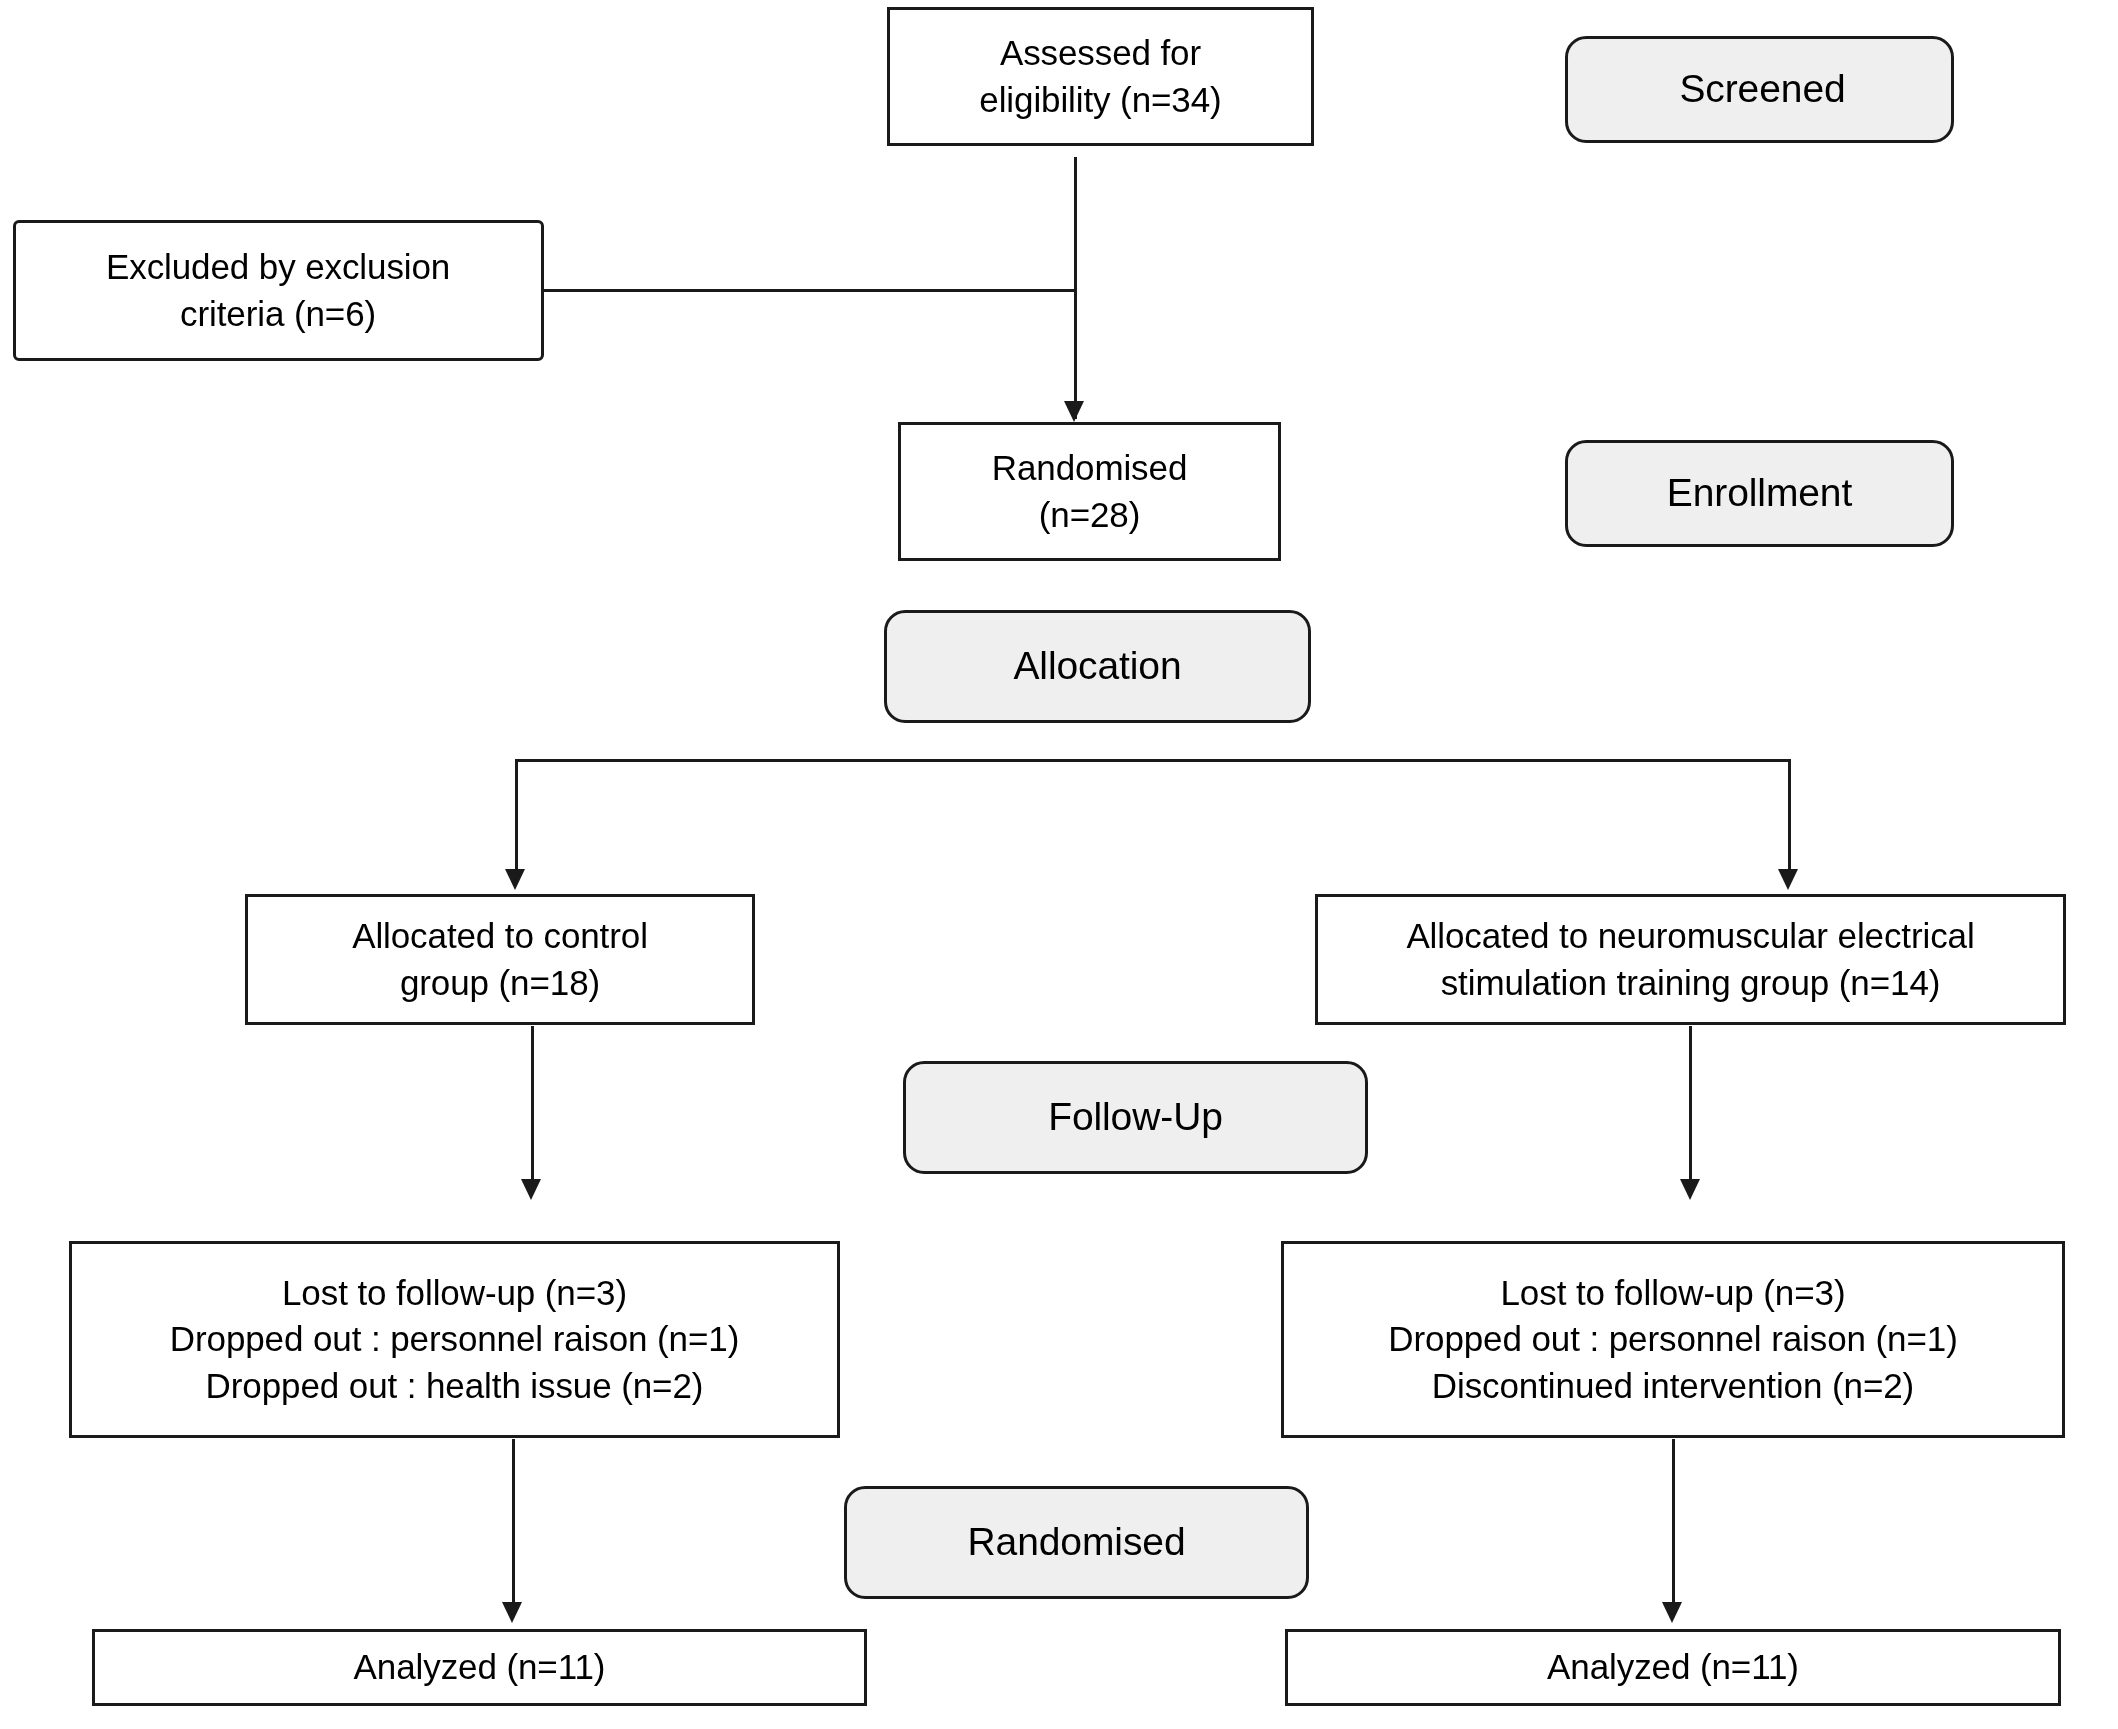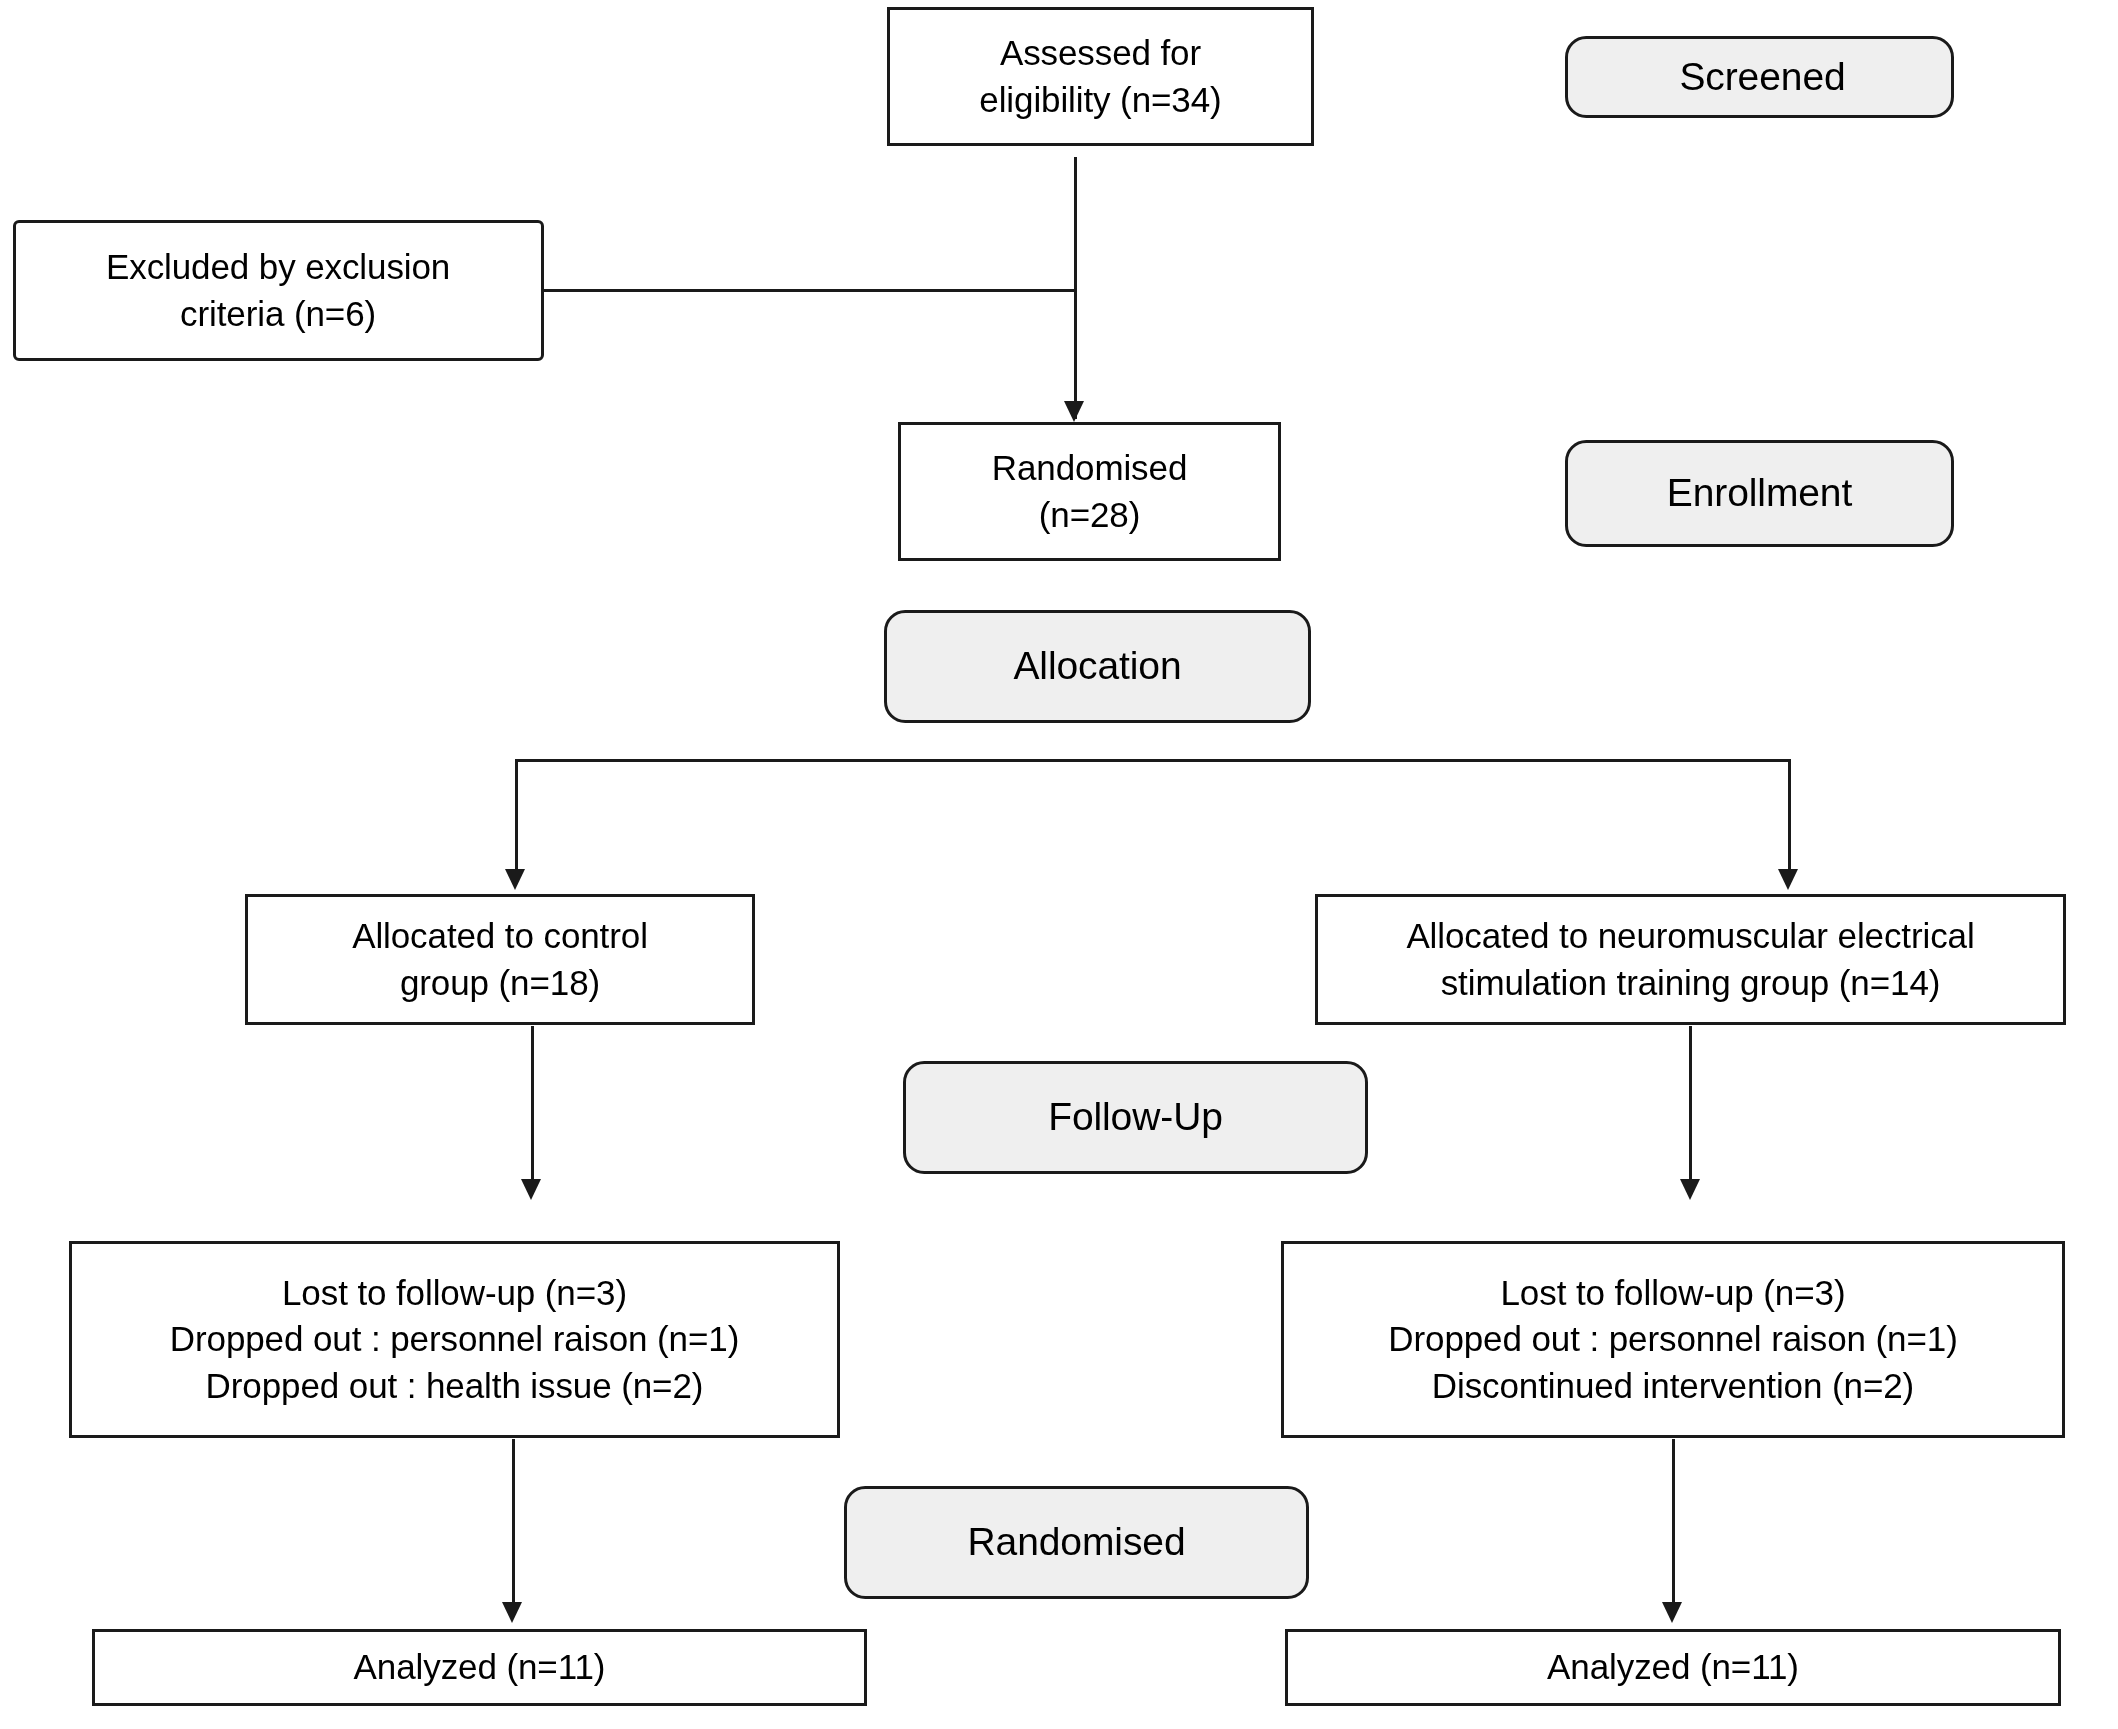--- a/index.html
+++ b/index.html
@@ -72,21 +72,21 @@
 </head>
 <body>
 
 <div id="canvas">
 
   <div class="node" style="left:887px; top:7px; width:427px; height:139px;">
     <span>Assessed for
 eligibility (n=34)</span>
   </div>
 
-  <div class="stage" style="left:1565px; top:36px; width:389px; height:82px;padding-left:6px;">
+  <div class="stage" style="left:1565px; top:36px; width:389px; height:107px;padding-left:6px;">
     <span>Screened</span>
   </div>
 
   <div class="vline" style="left:1074px; top:157px; height:262px;"></div>
   <div class="arrowhead" style="left:1064px; top:401px;"></div>
 
   <div class="node" style="left:12.6px; top:220px; width:531px; height:141px;border-radius:6px;">
     <span>Excluded by exclusion
 criteria (n=6)</span>
   </div>

